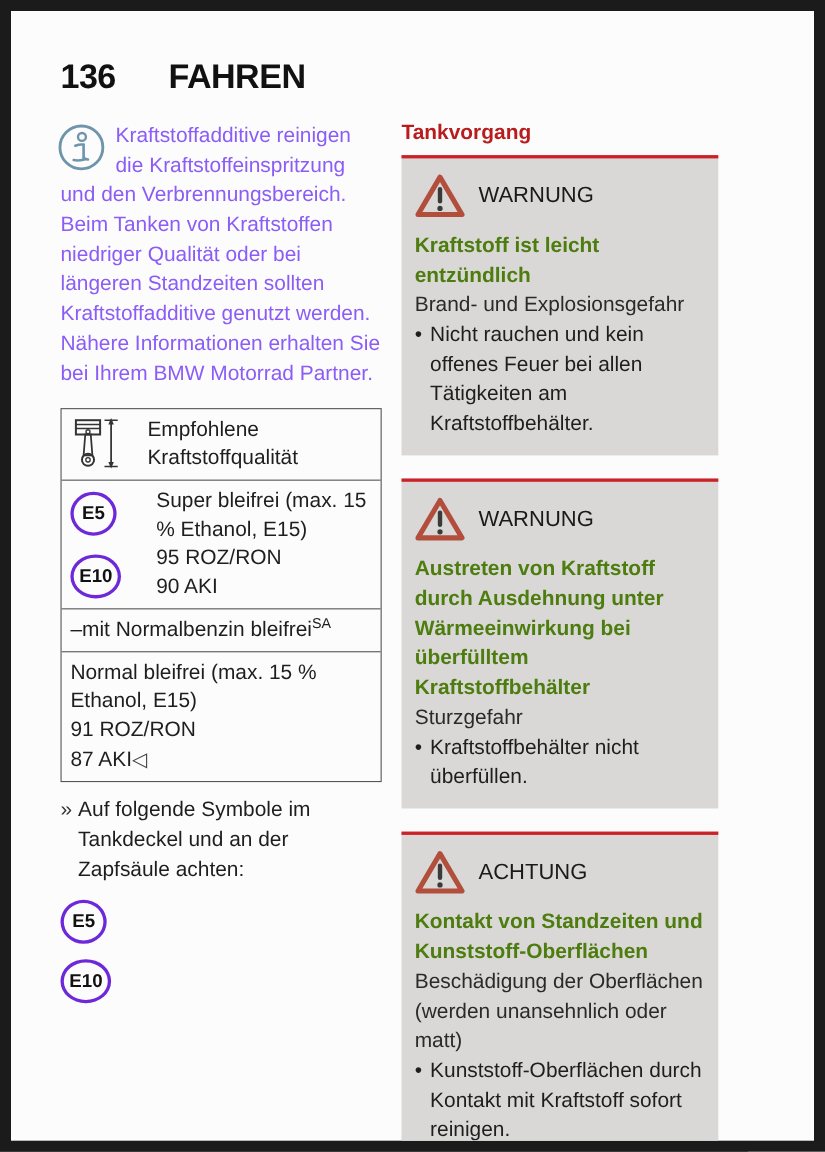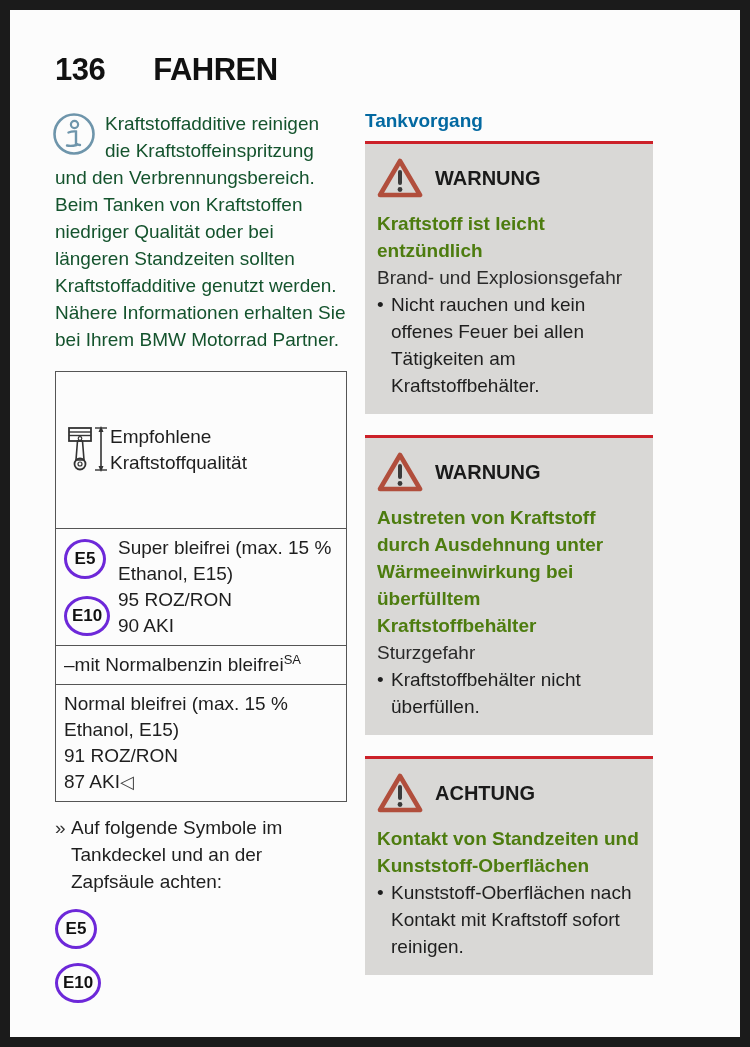--- a/index.html
+++ b/index.html
@@ -22,58 +22,58 @@
   }
   .page-header {
     display:flex; align-items:baseline; gap:48px;
     font-size:31px; font-weight:bold; letter-spacing:-0.5px;
     color:#111;
   }
   .cols { display:flex; gap:18px; margin-top:22px; }
   .col-left  { width:292px; }
   .col-right { width:288px; }
 
-  .body-text { font-size:19px; line-height:27px; color:#14532d; }
+  .body-text { font-size:19px; line-height:27px; color:#8b5cf6; }
 
   
   .info-icon { float:left; width:46px; height:46px; margin:1px 8px 2px -4px; }
 
   
   .fuel-table { border:1px solid #555; margin-top:18px; font-size:19px; line-height:26px; }
   .fuel-row { padding:6px 8px; }
   .fuel-row + .fuel-row { border-top:1px solid #555; }
-  .fuel-row-flex { display:flex; gap:2px;margin-top:46px; }
+  .fuel-row-flex { display:flex; gap:26px; }
   .piston-icon { width:44px; height:50px; flex:0 0 auto; }
   .badge-col { display:flex; flex-direction:column; justify-content:space-around; gap:10px; flex:0 0 52px; align-items:flex-start; }
   .fuel-badge {
     display:inline-flex; align-items:center; justify-content:center;
     min-width:42px; height:40px; padding:0 5px;
     border:3px solid #6d28d9; border-radius:50%;
     font-size:17px; font-weight:bold; color:#111; background:transparent;
   }
   .sup { font-size:13px; vertical-align:super; line-height:0; }
   .end-marker { font-size:18px; color:#444; }
 
   
   .note { margin-top:12px; font-size:19px; line-height:27px; display:flex; }
   .note-marker { flex:0 0 16px; color:#333; }
 
   .standalone-badges { margin-top:14px; display:flex; flex-direction:column; gap:14px; align-items:flex-start; }
 
   
-  .section-heading { font-size:19px; font-weight:bold; color:#0369a1; margin-bottom:9px; }
+  .section-heading { font-size:19px; font-weight:bold; color:#b91c1c; margin-bottom:9px; }
   .warn-box {
     background:#d9d8d6;
     border-top:3px solid #cc2129;
     padding:13px 12px 15px 12px;
     margin-bottom:21px;
     font-size:19px; line-height:27px;
   }
   .warn-head { display:flex; align-items:center; gap:12px; }
-  .warn-label { font-size:20px; font-weight:bold; color:#1a1a1a; }
+  .warn-label { font-size:20px; font-weight:normal; color:#1a1a1a; }
   .tri-icon { width:46px; height:42px; flex:0 0 auto; }
   .warn-title { font-weight:bold; margin-top:11px; color:#4d7c0f; }
   .warn-body { color:#2a2a2a; }
   .bullet-line { display:flex; }
   .bullet-dot { flex:0 0 14px; }
 </style>
 </head>
 <body>
 
 <div class="frame">
@@ -190,23 +190,24 @@
         <div class="warn-box">
           <div class="warn-head">
             <svg class="tri-icon" viewBox="0 0 46 42">
               <path d="M23 4 L43 38 L3 38 Z" fill="none" stroke="#b14e3c" stroke-width="4.6" stroke-linejoin="round"></path>
               <line x1="23" y1="15" x2="23" y2="26" stroke="#3a3a3a" stroke-width="4" stroke-linecap="round"></line>
               <circle cx="23" cy="32.5" r="2.4" fill="#3a3a3a"></circle>
             </svg>
             <span class="warn-label">ACHTUNG</span>
           </div>
           <div class="warn-title">Kontakt von Standzeiten und Kunststoff-Oberflächen</div>
+          <div class="warn-body">Beschädigung der Oberflächen (werden unansehnlich oder matt)</div>
           <div class="bullet-line">
             <span class="bullet-dot">•</span>
-            <span>Kunststoff-Oberflächen nach Kontakt mit Kraftstoff sofort reinigen.</span>
+            <span>Kunststoff-Oberflächen durch Kontakt mit Kraftstoff sofort reinigen.</span>
           </div>
         </div>
 
       </div>
     </div>
 
   </div>
 </div>
 
 </body></html>

